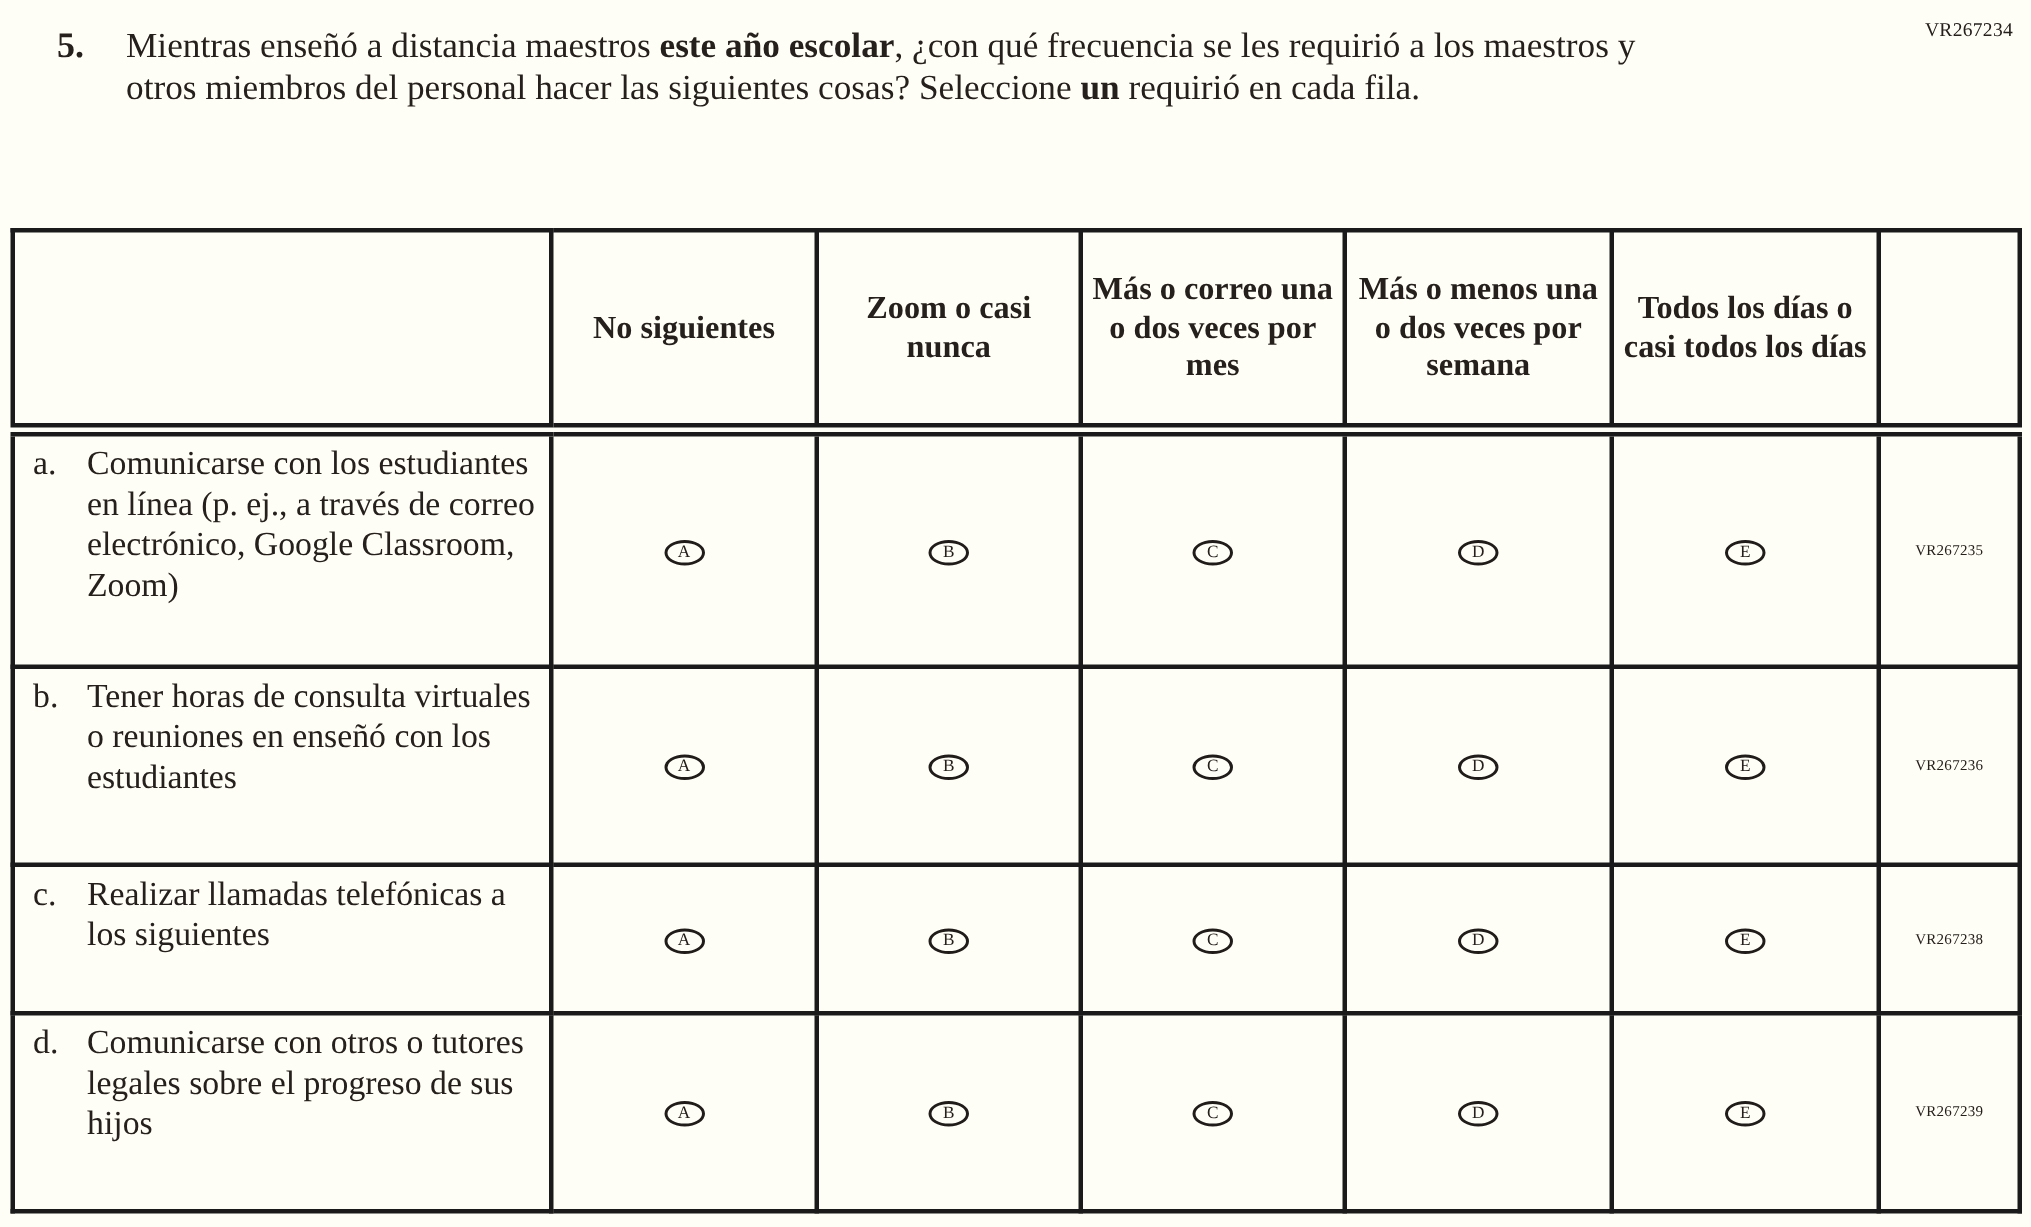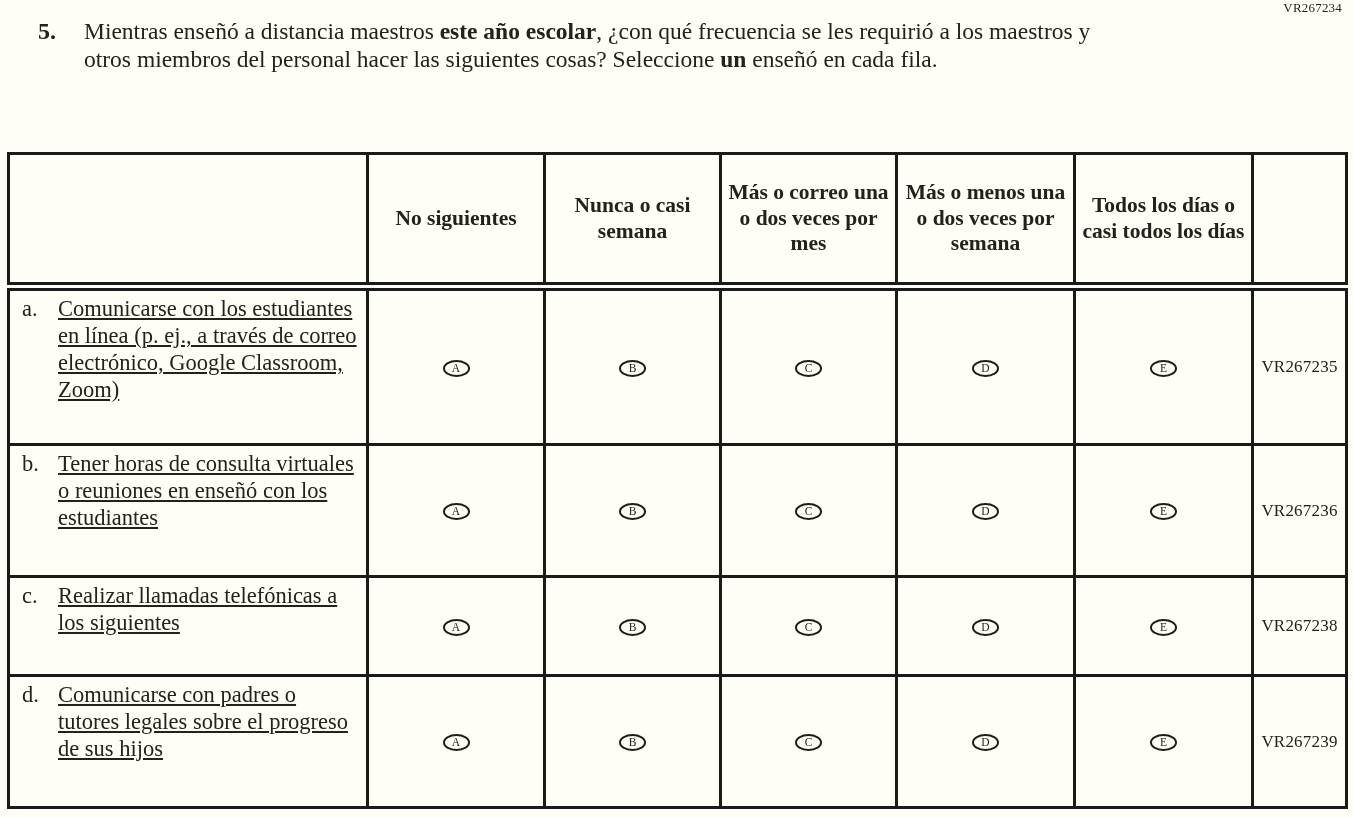--- a/index.html
+++ b/index.html
@@ -6,21 +6,21 @@
   html, body {
     width: 1354px; height: 818px;
     background: #fffef6;
     color: #26201d;
     font-family: "Liberation Serif", "DejaVu Serif", serif;
     position: relative;
     overflow: hidden;
   }
   .form-code-topright {
     position: absolute;
-    top: 0; right: 12px;
+    top: 12px; right: 12px;
     font-size: 13px;
     letter-spacing: 0.2px;
   }
   .question {
     position: absolute;
     top: 18px; left: 38px;
     width: 1090px;
     display: flex;
   }
   .q-number {
@@ -63,72 +63,72 @@
     padding: 4px 6px;
   }
   td.stem {
     vertical-align: top;
     padding: 4px 6px 4px 12px;
     font-size: 22.5px;
     line-height: 1.2;
   }
   td.stem .stem-wrap { display: flex; }
   td.stem .stem-letter { flex: 0 0 36px; }
-  td.stem .stem-text { flex: 1; text-decoration: underline; }
+  td.stem .stem-text { flex: 1; }
   td.opt {
     text-align: center;
     vertical-align: middle;
   }
   .bubble {
     display: inline-block;
     width: 27px; height: 17px;
     border: 2px solid #201c1a;
     border-radius: 50%;
     font-size: 11.5px;
     line-height: 13px;
     text-align: center;
     cursor: pointer;
     font-family: "Liberation Serif", "DejaVu Serif", serif;
   }
   td.code {
     text-align: center;
     vertical-align: middle;
-    font-size: 17px;
+    font-size: 10px;
     letter-spacing: 0.2px;
   }
   tr.row-a td { height: 158px; }
   tr.row-b td { height: 132px; }
   tr.row-c td { height: 99px; }
   tr.row-d td { height: 132px; }
 </style>
 </head>
 <body>
 
 <div class="form-code-topright">VR267234</div>
 
 <div class="question">
   <div class="q-number">5.</div>
-  <div class="q-text"><span>Mientras enseñó a distancia maestros </span><b>este año escolar</b><span>, ¿con qué frecuencia se les requirió a los maestros y otros miembros del personal hacer las siguientes cosas? Seleccione </span><b>un</b><span> enseñó en cada fila.</span></div>
+  <div class="q-text"><span>Mientras enseñó a distancia maestros </span><b>este año escolar</b><span>, ¿con qué frecuencia se les requirió a los maestros y otros miembros del personal hacer las siguientes cosas? Seleccione </span><b>un</b><span> requirió en cada fila.</span></div>
 </div>
 
 <table class="survey">
   <colgroup>
     <col class="c-stem">
       <col class="c-opt1">
       <col class="c-opt2">
       <col class="c-opt3">
       <col class="c-opt4">
       <col class="c-opt5">
       <col class="c-code">
   </colgroup>
   <thead>
     <tr>
       <th></th>
       <th>No siguientes</th>
-      <th>Nunca o casi semana</th>
+      <th>Zoom o casi nunca</th>
       <th>Más o correo una o dos veces por mes</th>
       <th>Más o menos una o dos veces por semana</th>
       <th>Todos los días o casi todos los días</th>
       <th></th>
     </tr>
   </thead>
   <tbody>
     <tr class="row-a">
       <td class="stem">
         <div class="stem-wrap">
@@ -168,21 +168,21 @@
       <td class="opt"><span class="bubble">B</span></td>
       <td class="opt"><span class="bubble">C</span></td>
       <td class="opt"><span class="bubble">D</span></td>
       <td class="opt"><span class="bubble">E</span></td>
       <td class="code">VR267238</td>
     </tr>
     <tr class="row-d">
       <td class="stem">
         <div class="stem-wrap">
           <span class="stem-letter">d.</span>
-          <span class="stem-text">Comunicarse con padres o tutores legales sobre el progreso de sus hijos</span>
+          <span class="stem-text">Comunicarse con otros o tutores legales sobre el progreso de sus hijos</span>
         </div>
       </td>
       <td class="opt"><span class="bubble">A</span></td>
       <td class="opt"><span class="bubble">B</span></td>
       <td class="opt"><span class="bubble">C</span></td>
       <td class="opt"><span class="bubble">D</span></td>
       <td class="opt"><span class="bubble">E</span></td>
       <td class="code">VR267239</td>
     </tr>
   </tbody>

